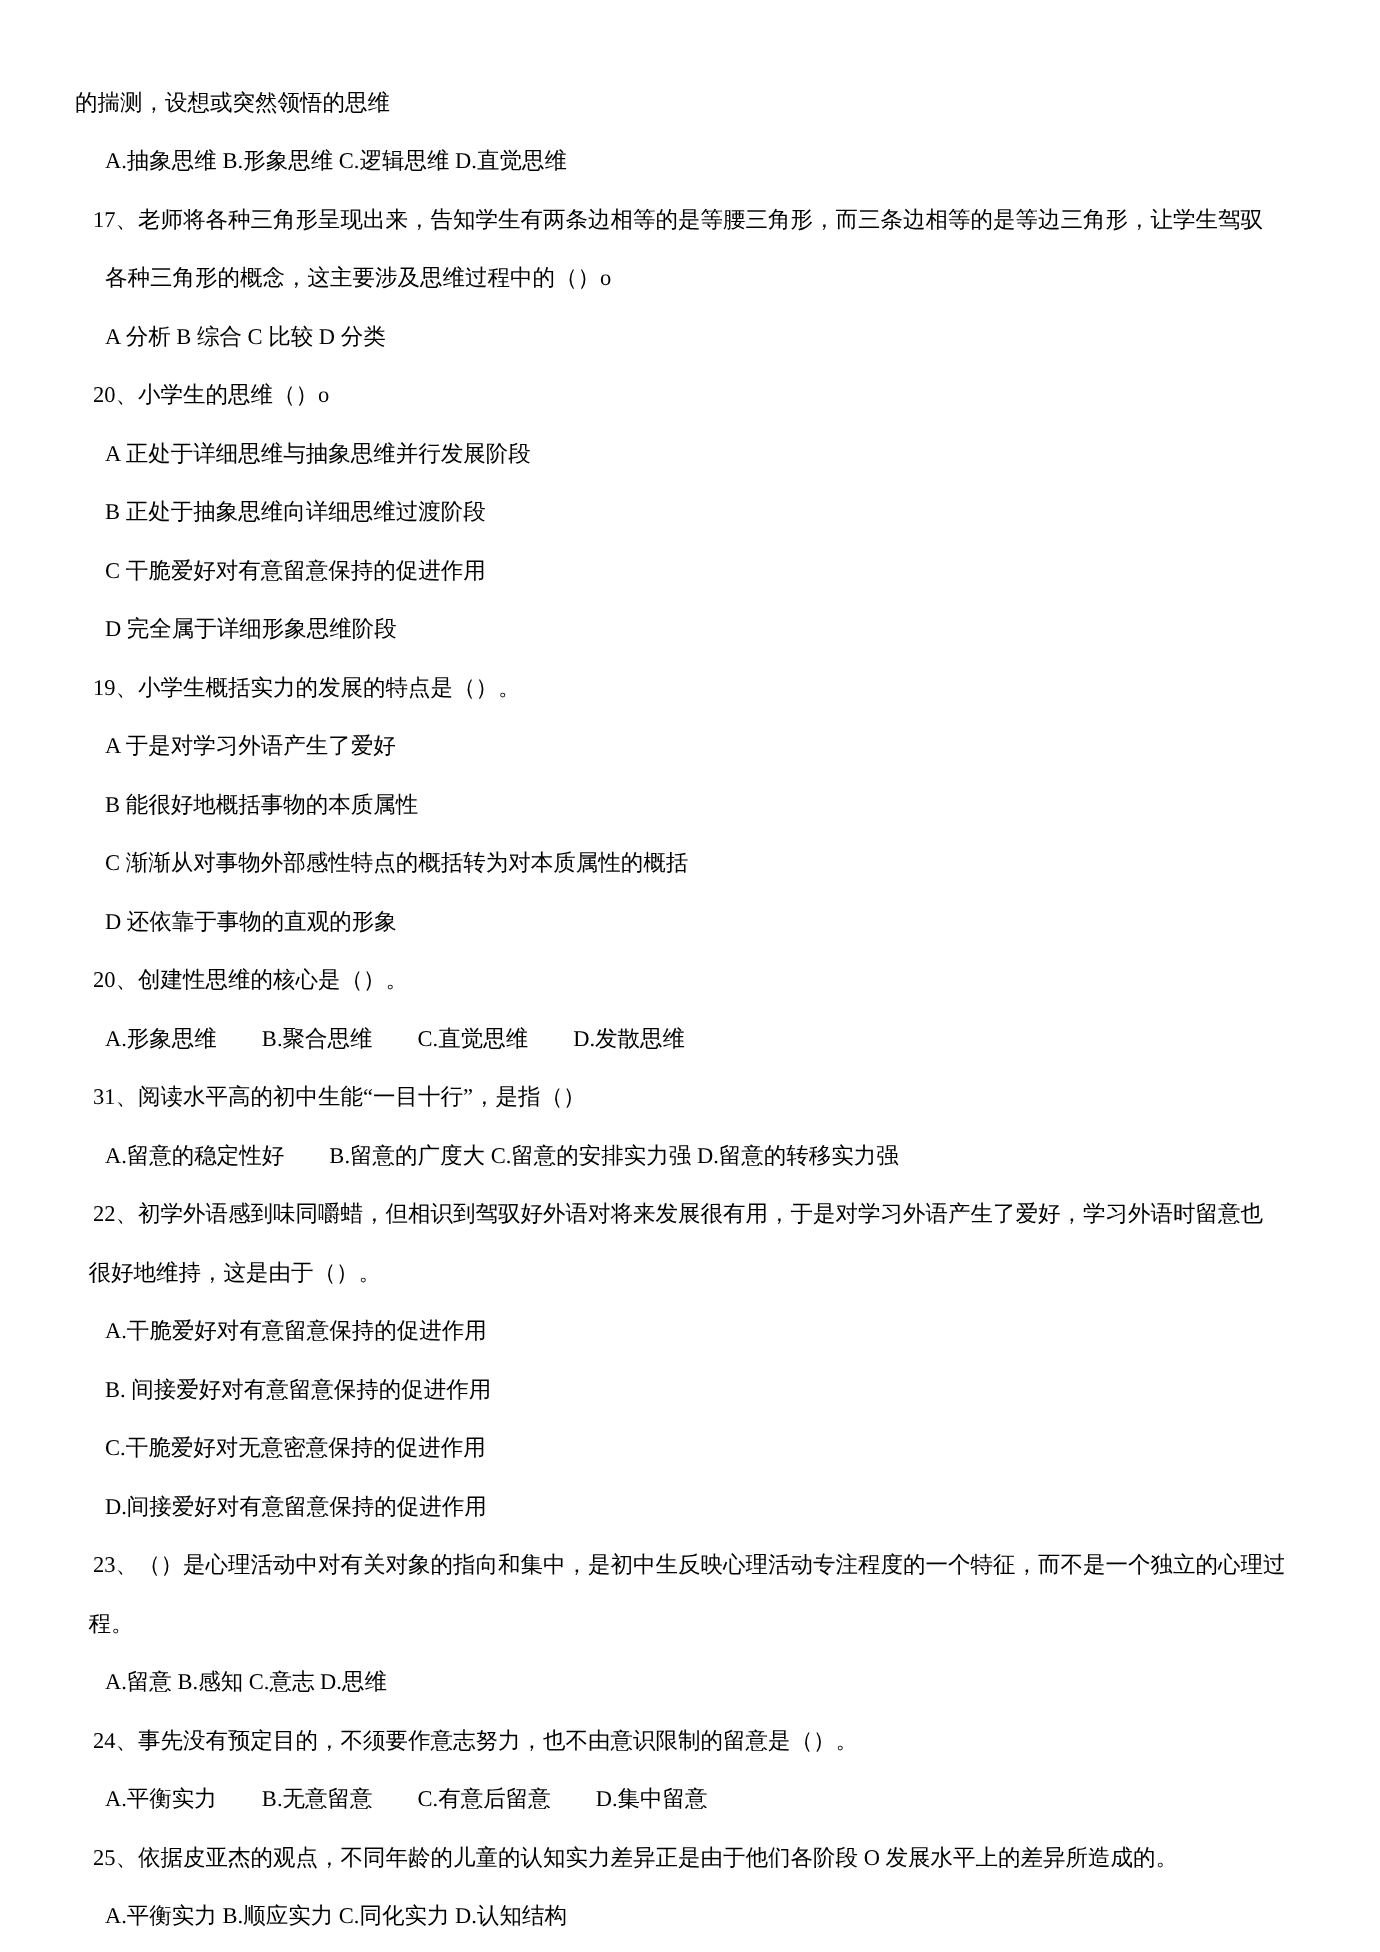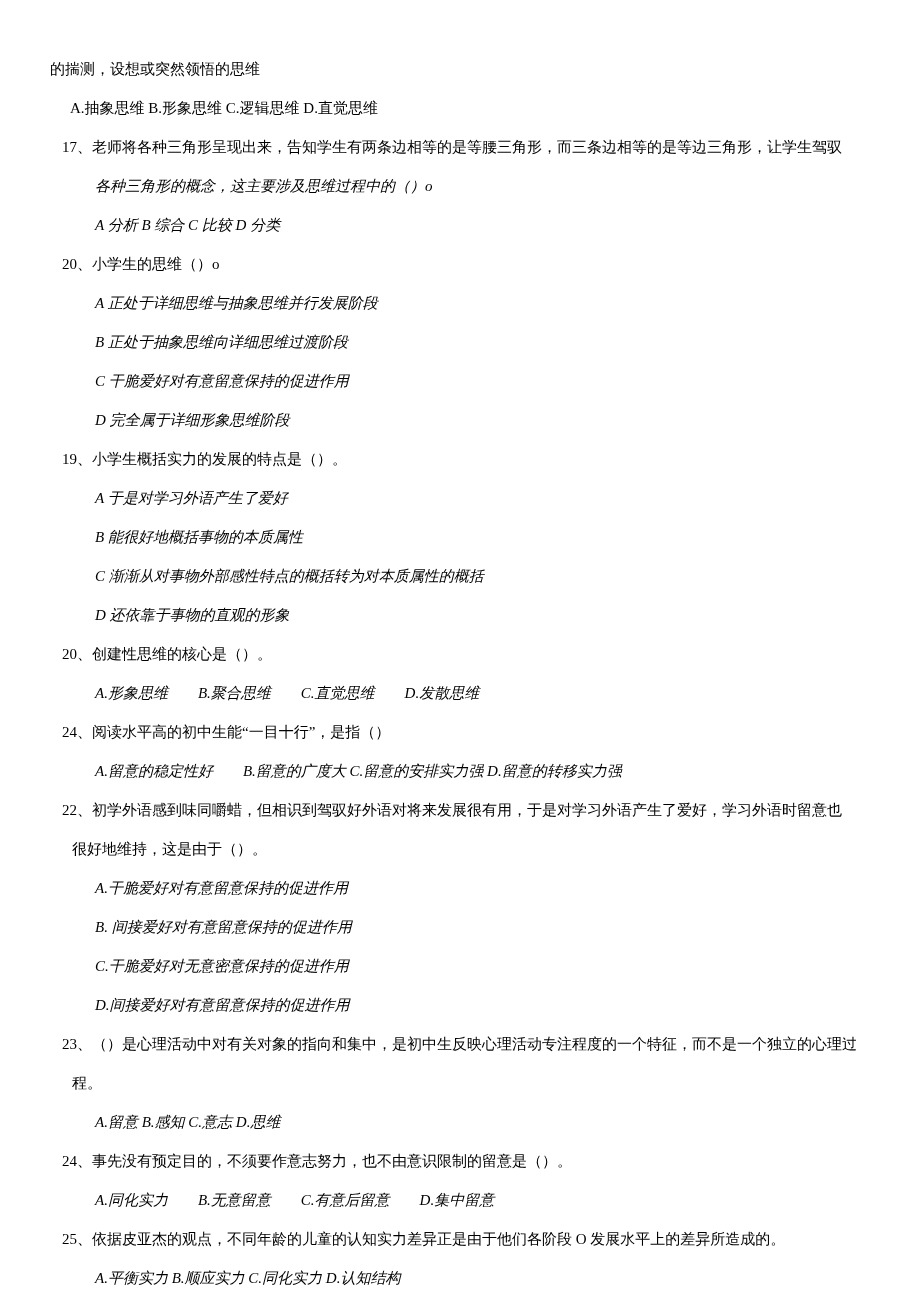--- a/index.html
+++ b/index.html
@@ -19,25 +19,24 @@
     .q-intro-line {
       margin-left: 0;
     }
     .options-line {
       margin-left: 20px;
     }
     .question-line {
       margin-left: 12px;
     }
     .sub-line {
-      margin-left: 45px;
-      font-style: italic;
+      margin-left: 20px;
     }
     .cont-line {
-      margin-left: 22px;
+      margin-left: 9px;
     }
   </style>
 </head>
 <body>
 
 <div class="q-intro-line">的揣测，设想或突然领悟的思维</div>
 <div class="options-line">A.抽象思维 B.形象思维 C.逻辑思维 D.直觉思维</div>
 
 <div class="question-line">17、老师将各种三角形呈现出来，告知学生有两条边相等的是等腰三角形，而三条边相等的是等边三角形，让学生驾驭</div>
 <div class="sub-line">各种三角形的概念，这主要涉及思维过程中的（）o</div>
@@ -51,31 +50,31 @@
 
 <div class="question-line">19、小学生概括实力的发展的特点是（）。</div>
 <div class="sub-line">A 于是对学习外语产生了爱好</div>
 <div class="sub-line">B 能很好地概括事物的本质属性</div>
 <div class="sub-line">C 渐渐从对事物外部感性特点的概括转为对本质属性的概括</div>
 <div class="sub-line">D 还依靠于事物的直观的形象</div>
 
 <div class="question-line">20、创建性思维的核心是（）。</div>
 <div class="sub-line">A.形象思维  B.聚合思维  C.直觉思维  D.发散思维</div>
 
-<div class="question-line">24、阅读水平高的初中生能“一目十行”，是指（）</div>
+<div class="question-line">31、阅读水平高的初中生能“一目十行”，是指（）</div>
 <div class="sub-line">A.留意的稳定性好  B.留意的广度大 C.留意的安排实力强 D.留意的转移实力强</div>
 
 <div class="question-line">22、初学外语感到味同嚼蜡，但相识到驾驭好外语对将来发展很有用，于是对学习外语产生了爱好，学习外语时留意也</div>
 <div class="cont-line">很好地维持，这是由于（）。</div>
 <div class="sub-line">A.干脆爱好对有意留意保持的促进作用</div>
 <div class="sub-line">B. 间接爱好对有意留意保持的促进作用</div>
 <div class="sub-line">C.干脆爱好对无意密意保持的促进作用</div>
 <div class="sub-line">D.间接爱好对有意留意保持的促进作用</div>
 
 <div class="question-line">23、（）是心理活动中对有关对象的指向和集中，是初中生反映心理活动专注程度的一个特征，而不是一个独立的心理过</div>
 <div class="cont-line">程。</div>
 <div class="sub-line">A.留意 B.感知 C.意志 D.思维</div>
 
 <div class="question-line">24、事先没有预定目的，不须要作意志努力，也不由意识限制的留意是（）。</div>
-<div class="sub-line">A.同化实力  B.无意留意  C.有意后留意  D.集中留意</div>
+<div class="sub-line">A.平衡实力  B.无意留意  C.有意后留意  D.集中留意</div>
 
 <div class="question-line">25、依据皮亚杰的观点，不同年龄的儿童的认知实力差异正是由于他们各阶段 O 发展水平上的差异所造成的。</div>
 <div class="sub-line">A.平衡实力 B.顺应实力 C.同化实力 D.认知结构</div>
 
 </body></html>

